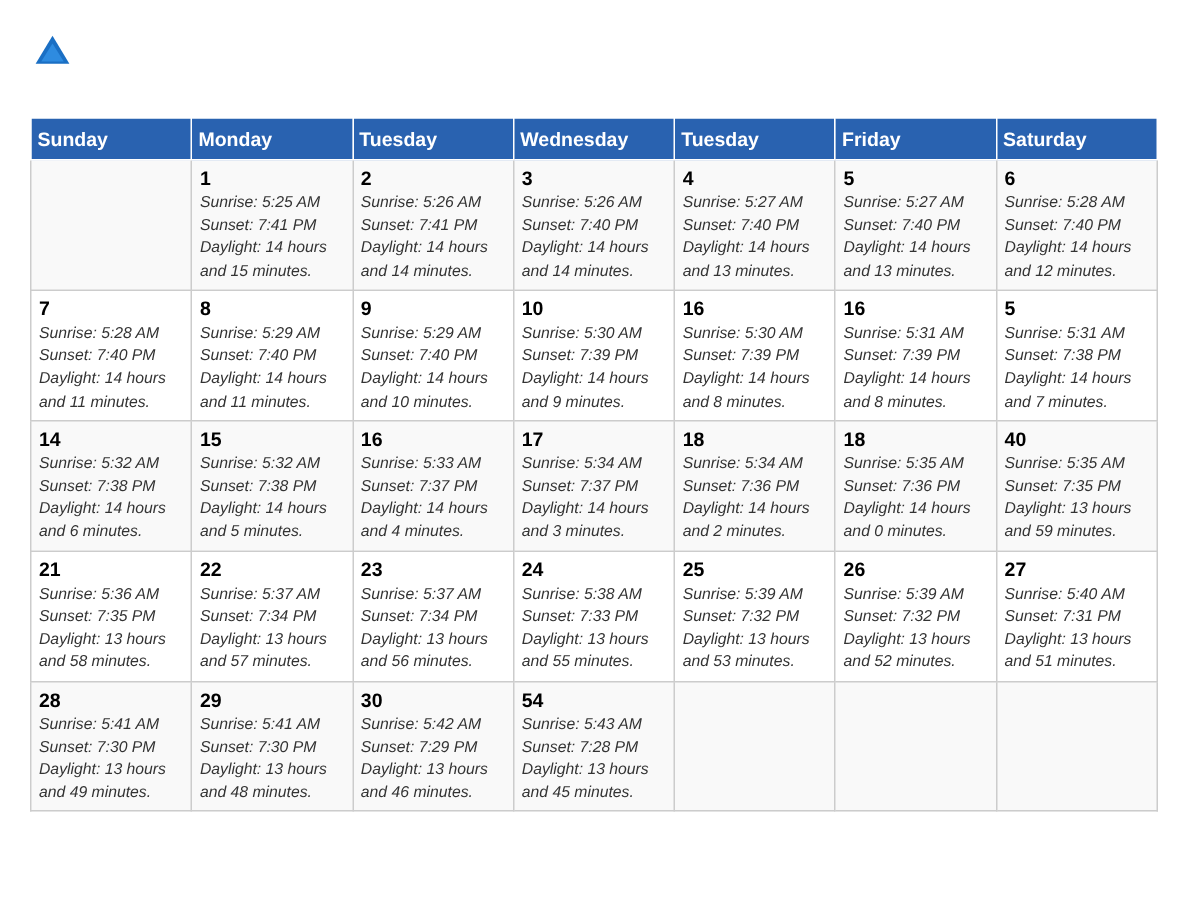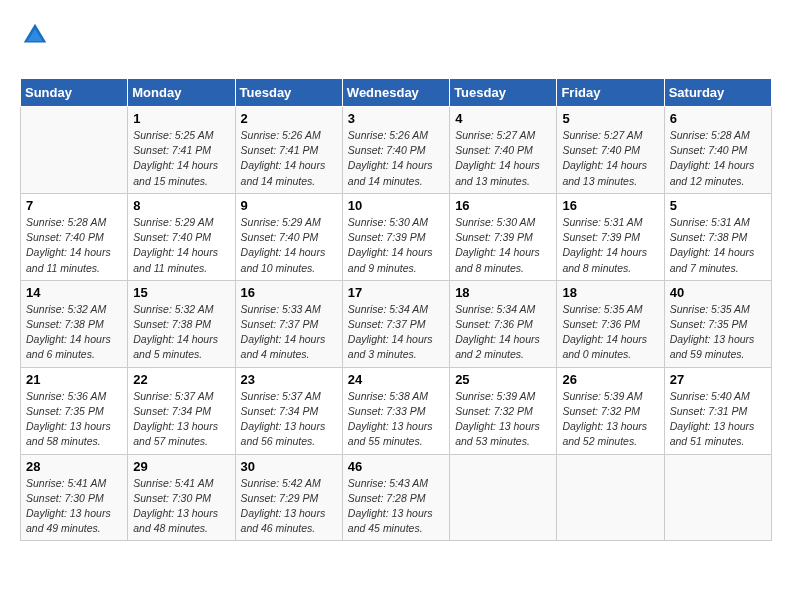--- a/index.html
+++ b/index.html
@@ -248,21 +248,21 @@
         </td>
         <td>
           <span class="day-number">29</span>
           <div class="day-info">Sunrise: 5:41 AM<br>Sunset: 7:30 PM<br>Daylight: 13 hours<br>and 48 minutes.</div>
         </td>
         <td>
           <span class="day-number">30</span>
           <div class="day-info">Sunrise: 5:42 AM<br>Sunset: 7:29 PM<br>Daylight: 13 hours<br>and 46 minutes.</div>
         </td>
         <td>
-          <span class="day-number">46</span>
+          <span class="day-number">54</span>
           <div class="day-info">Sunrise: 5:43 AM<br>Sunset: 7:28 PM<br>Daylight: 13 hours<br>and 45 minutes.</div>
         </td>
         <td class="empty-cell"></td>
         <td class="empty-cell"></td>
         <td class="empty-cell"></td>
       </tr>
     </tbody>
 </table>
 
 </body></html>

